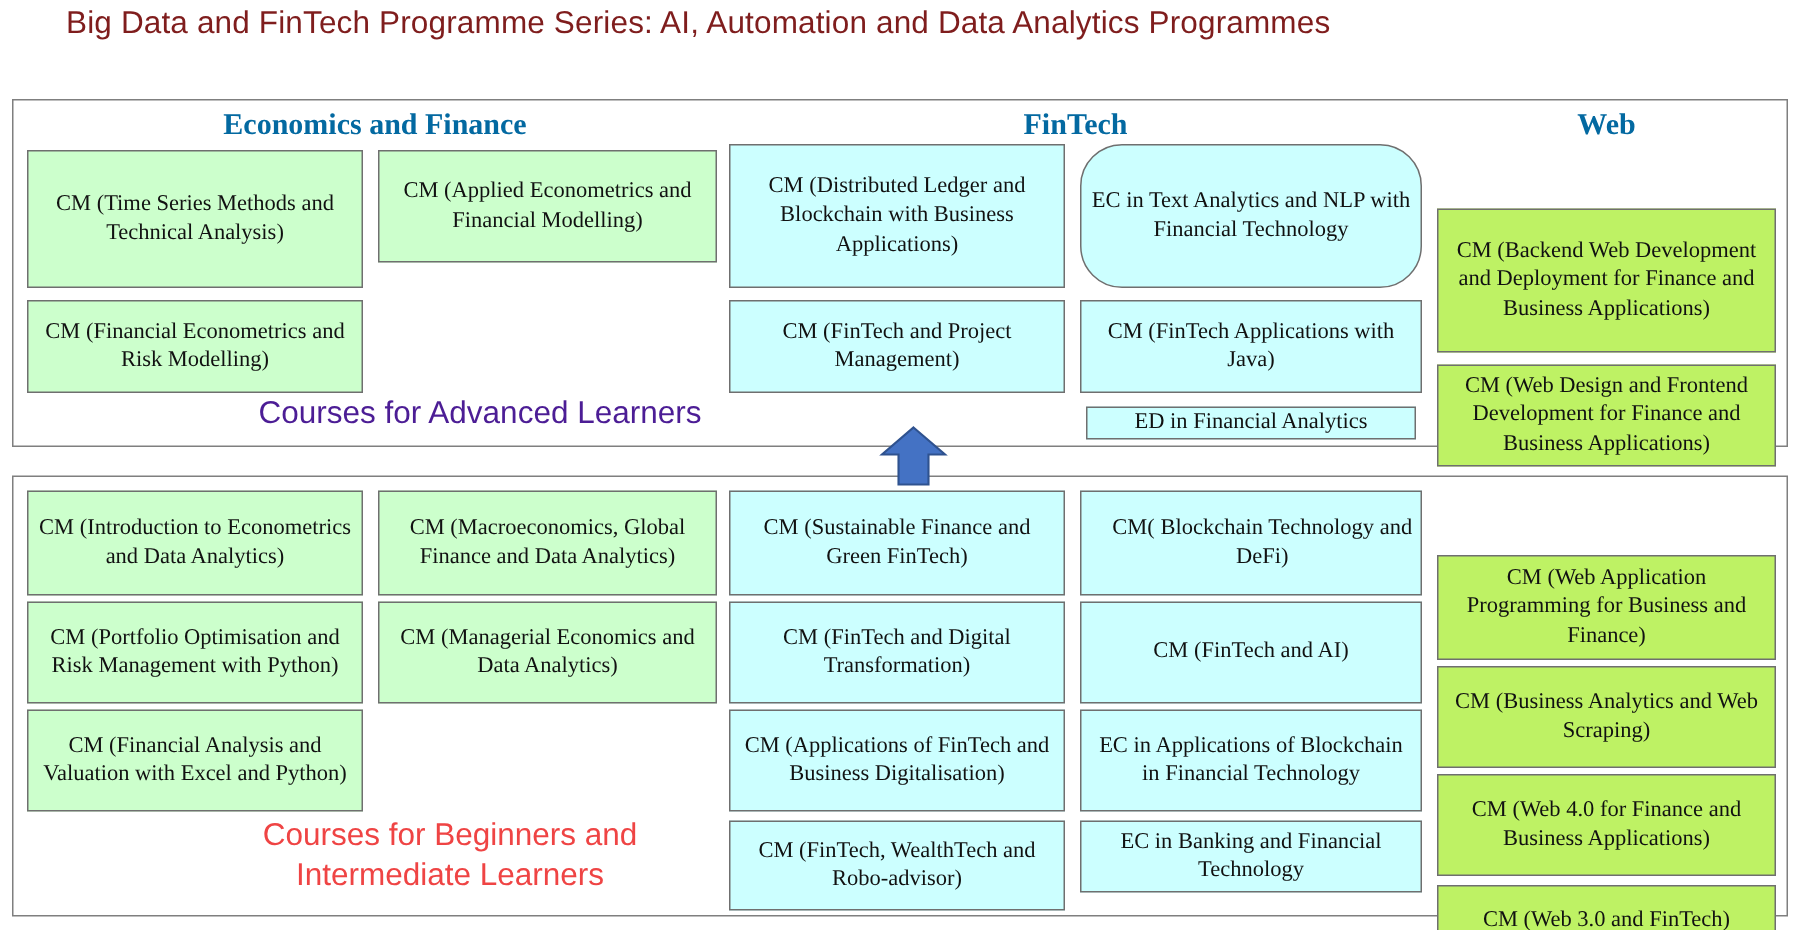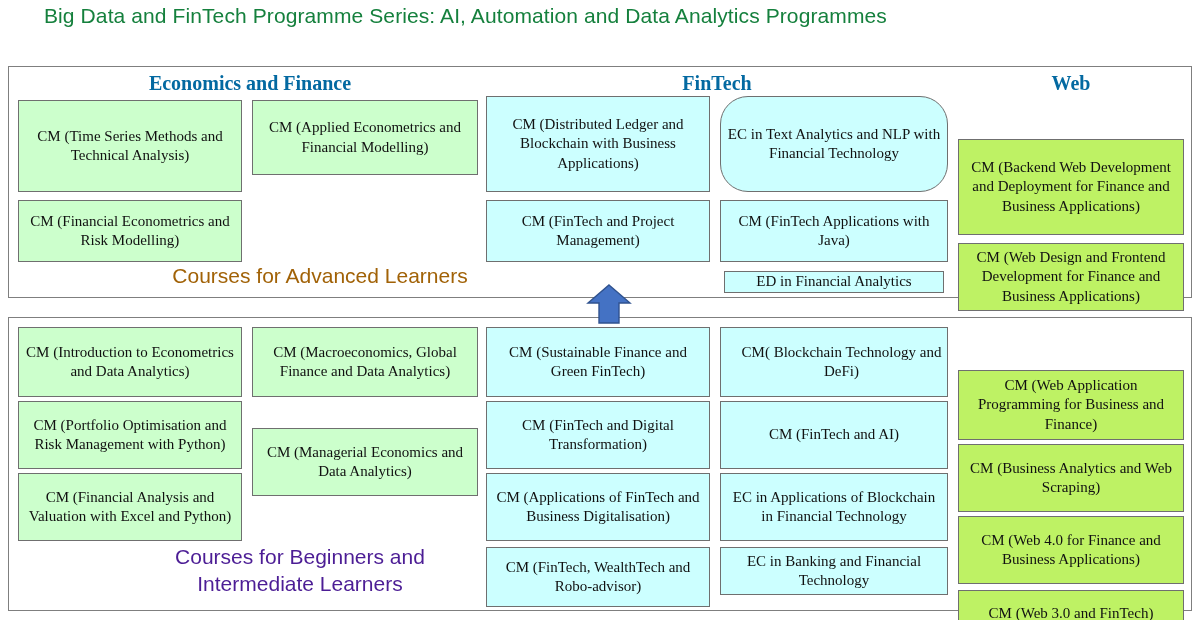--- a/index.html
+++ b/index.html
@@ -6,21 +6,21 @@
   body{
     width:1200px;height:620px;
     background:#ffffff;
     font-family:"Liberation Serif", serif;
     overflow:hidden;
     position:relative;
   }
   #page-title{
     position:absolute;left:44px;top:4px;width:1120px;
     font-family:"Liberation Sans", sans-serif;
-    font-size:21px;color:#15803d;letter-spacing:.1px;
+    font-size:21px;color:#7f1d1d;letter-spacing:.1px;
     white-space:nowrap;
   }
   .panel{
     position:absolute;
     border:1.5px solid #7f7f7f;
     background:#ffffff;
     box-sizing:border-box;
   }
   #panel-advanced{left:8px;top:66px;width:1184px;height:232px;}
   #panel-beginner{left:8px;top:317px;width:1184px;height:294px;}
@@ -44,25 +44,25 @@
   .green{background:#ccffcc;}
   .cyan{background:#ccffff;}
   .purple{background:#bef264;margin-top:43px;}
   .band-label{
     position:absolute;
     font-family:"Liberation Sans", sans-serif;
     text-align:center;
   }
   #label-advanced{
     left:150px;top:264px;width:340px;
-    font-size:21px;color:#a16207;
+    font-size:21px;color:#4c1d95;
   }
   #label-beginner{
     left:120px;top:544px;width:360px;
-    font-size:21px;color:#4c1d95;line-height:1.28;
+    font-size:21px;color:#ef4444;line-height:1.28;
   }
   #arrow-up{
     position:absolute;left:586px;top:283px;width:46px;height:42px;
   }
 </style>
 </head>
 <body>
 
 <div id="page-title">Big Data and FinTech Programme Series: AI, Automation and Data Analytics Programmes</div>
 
@@ -92,21 +92,21 @@
 
 <svg id="arrow-up" viewBox="0 0 46 42" xmlns="http://www.w3.org/2000/svg">
   <polygon points="23,2 44,20 33,20 33,40 13,40 13,20 2,20" fill="#4472c4" stroke="#2f528f" stroke-width="1.4"></polygon>
 </svg>
 
 <div class="cell green" style="left:18px;top:327px;width:224px;height:70px;">CM (Introduction to Econometrics and Data Analytics)</div>
 <div class="cell green" style="left:18px;top:401px;width:224px;height:68px;">CM (Portfolio Optimisation and Risk Management with Python)</div>
 <div class="cell green" style="left:18px;top:473px;width:224px;height:68px;">CM (Financial Analysis and Valuation with Excel and Python)</div>
 
 <div class="cell green" style="left:252px;top:327px;width:226px;height:70px;">CM (Macroeconomics, Global Finance and Data Analytics)</div>
-<div class="cell green" style="left:252px;top:401px;width:226px;height:68px;margin-top:27px;">CM (Managerial Economics and Data Analytics)</div>
+<div class="cell green" style="left:252px;top:401px;width:226px;height:68px;">CM (Managerial Economics and Data Analytics)</div>
 
 <div class="cell cyan" style="left:486px;top:327px;width:224px;height:70px;">CM (Sustainable Finance and Green FinTech)</div>
 <div class="cell cyan" style="left:486px;top:401px;width:224px;height:68px;">CM (FinTech and Digital Transformation)</div>
 <div class="cell cyan" style="left:486px;top:473px;width:224px;height:68px;">CM (Applications of FinTech and Business Digitalisation)</div>
 <div class="cell cyan" style="left:486px;top:547px;width:224px;height:60px;">CM (FinTech, WealthTech and Robo-advisor)</div>
 
 <div class="cell cyan" style="left:720px;top:327px;width:228px;height:70px;padding-left:20px;">CM( Blockchain Technology and DeFi)</div>
 <div class="cell cyan" style="left:720px;top:401px;width:228px;height:68px;">CM (FinTech and AI)</div>
 <div class="cell cyan" style="left:720px;top:473px;width:228px;height:68px;">EC in Applications of Blockchain in Financial Technology</div>
 <div class="cell cyan" style="left:720px;top:547px;width:228px;height:48px;">EC in Banking and Financial Technology</div>

